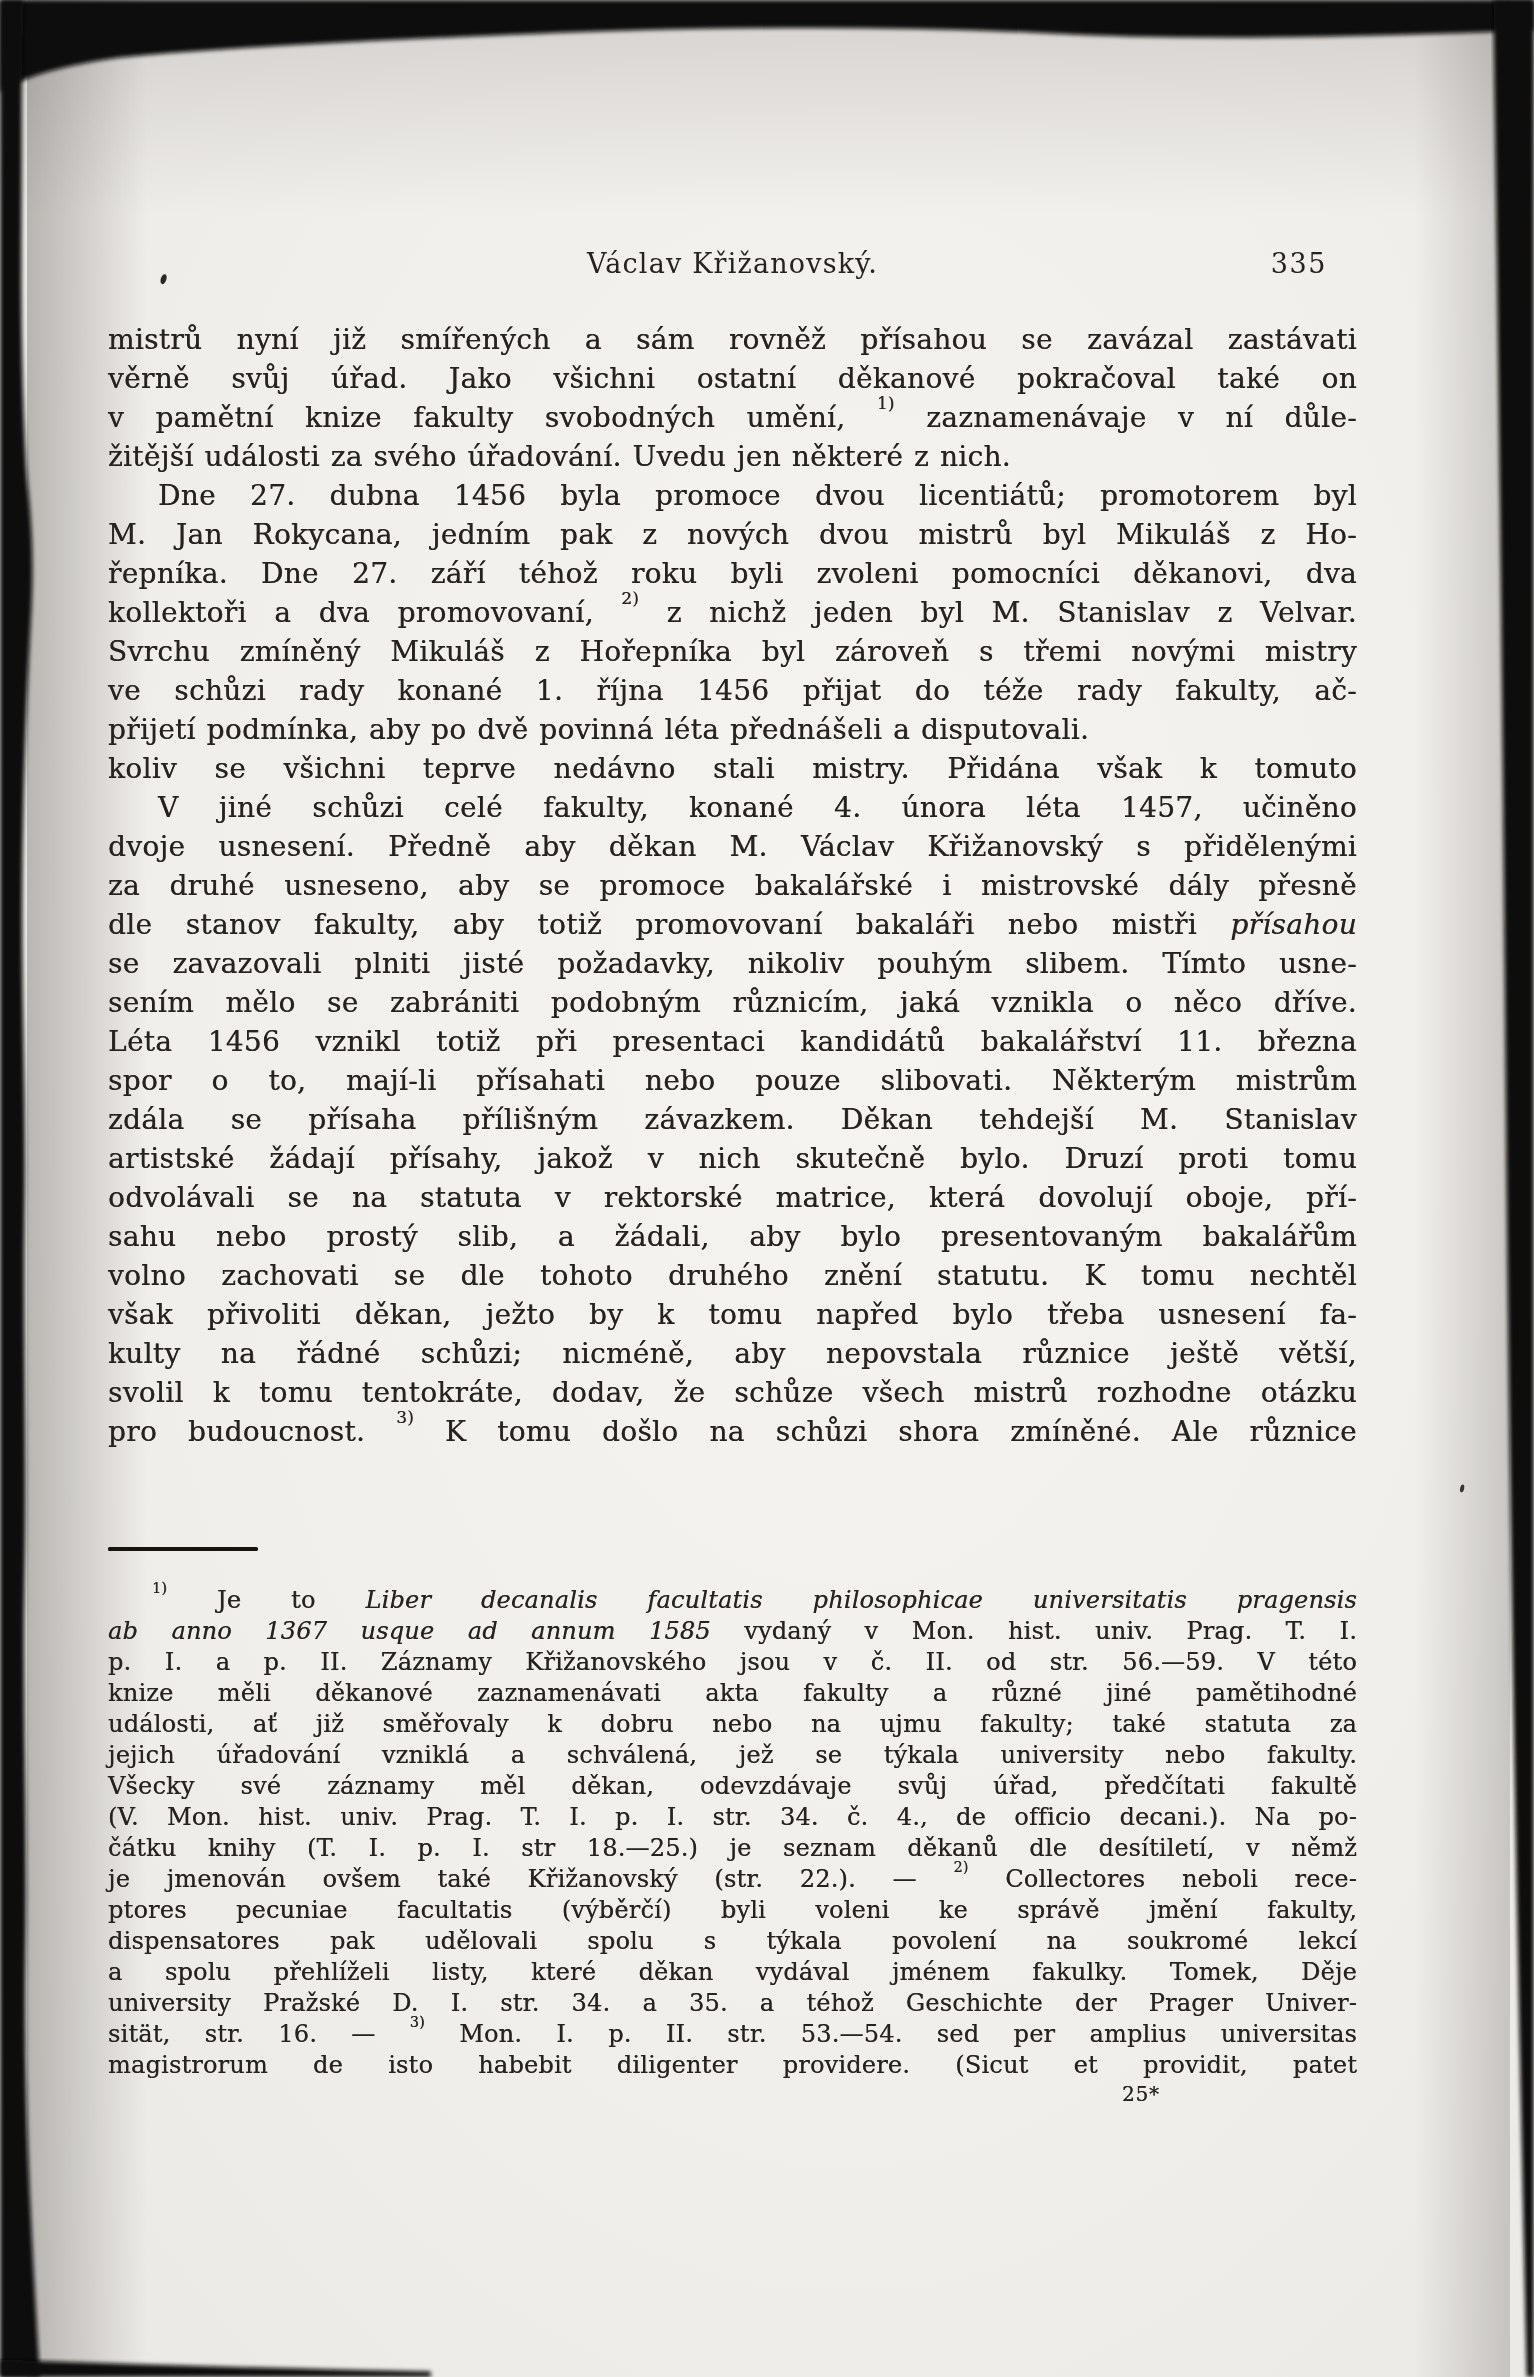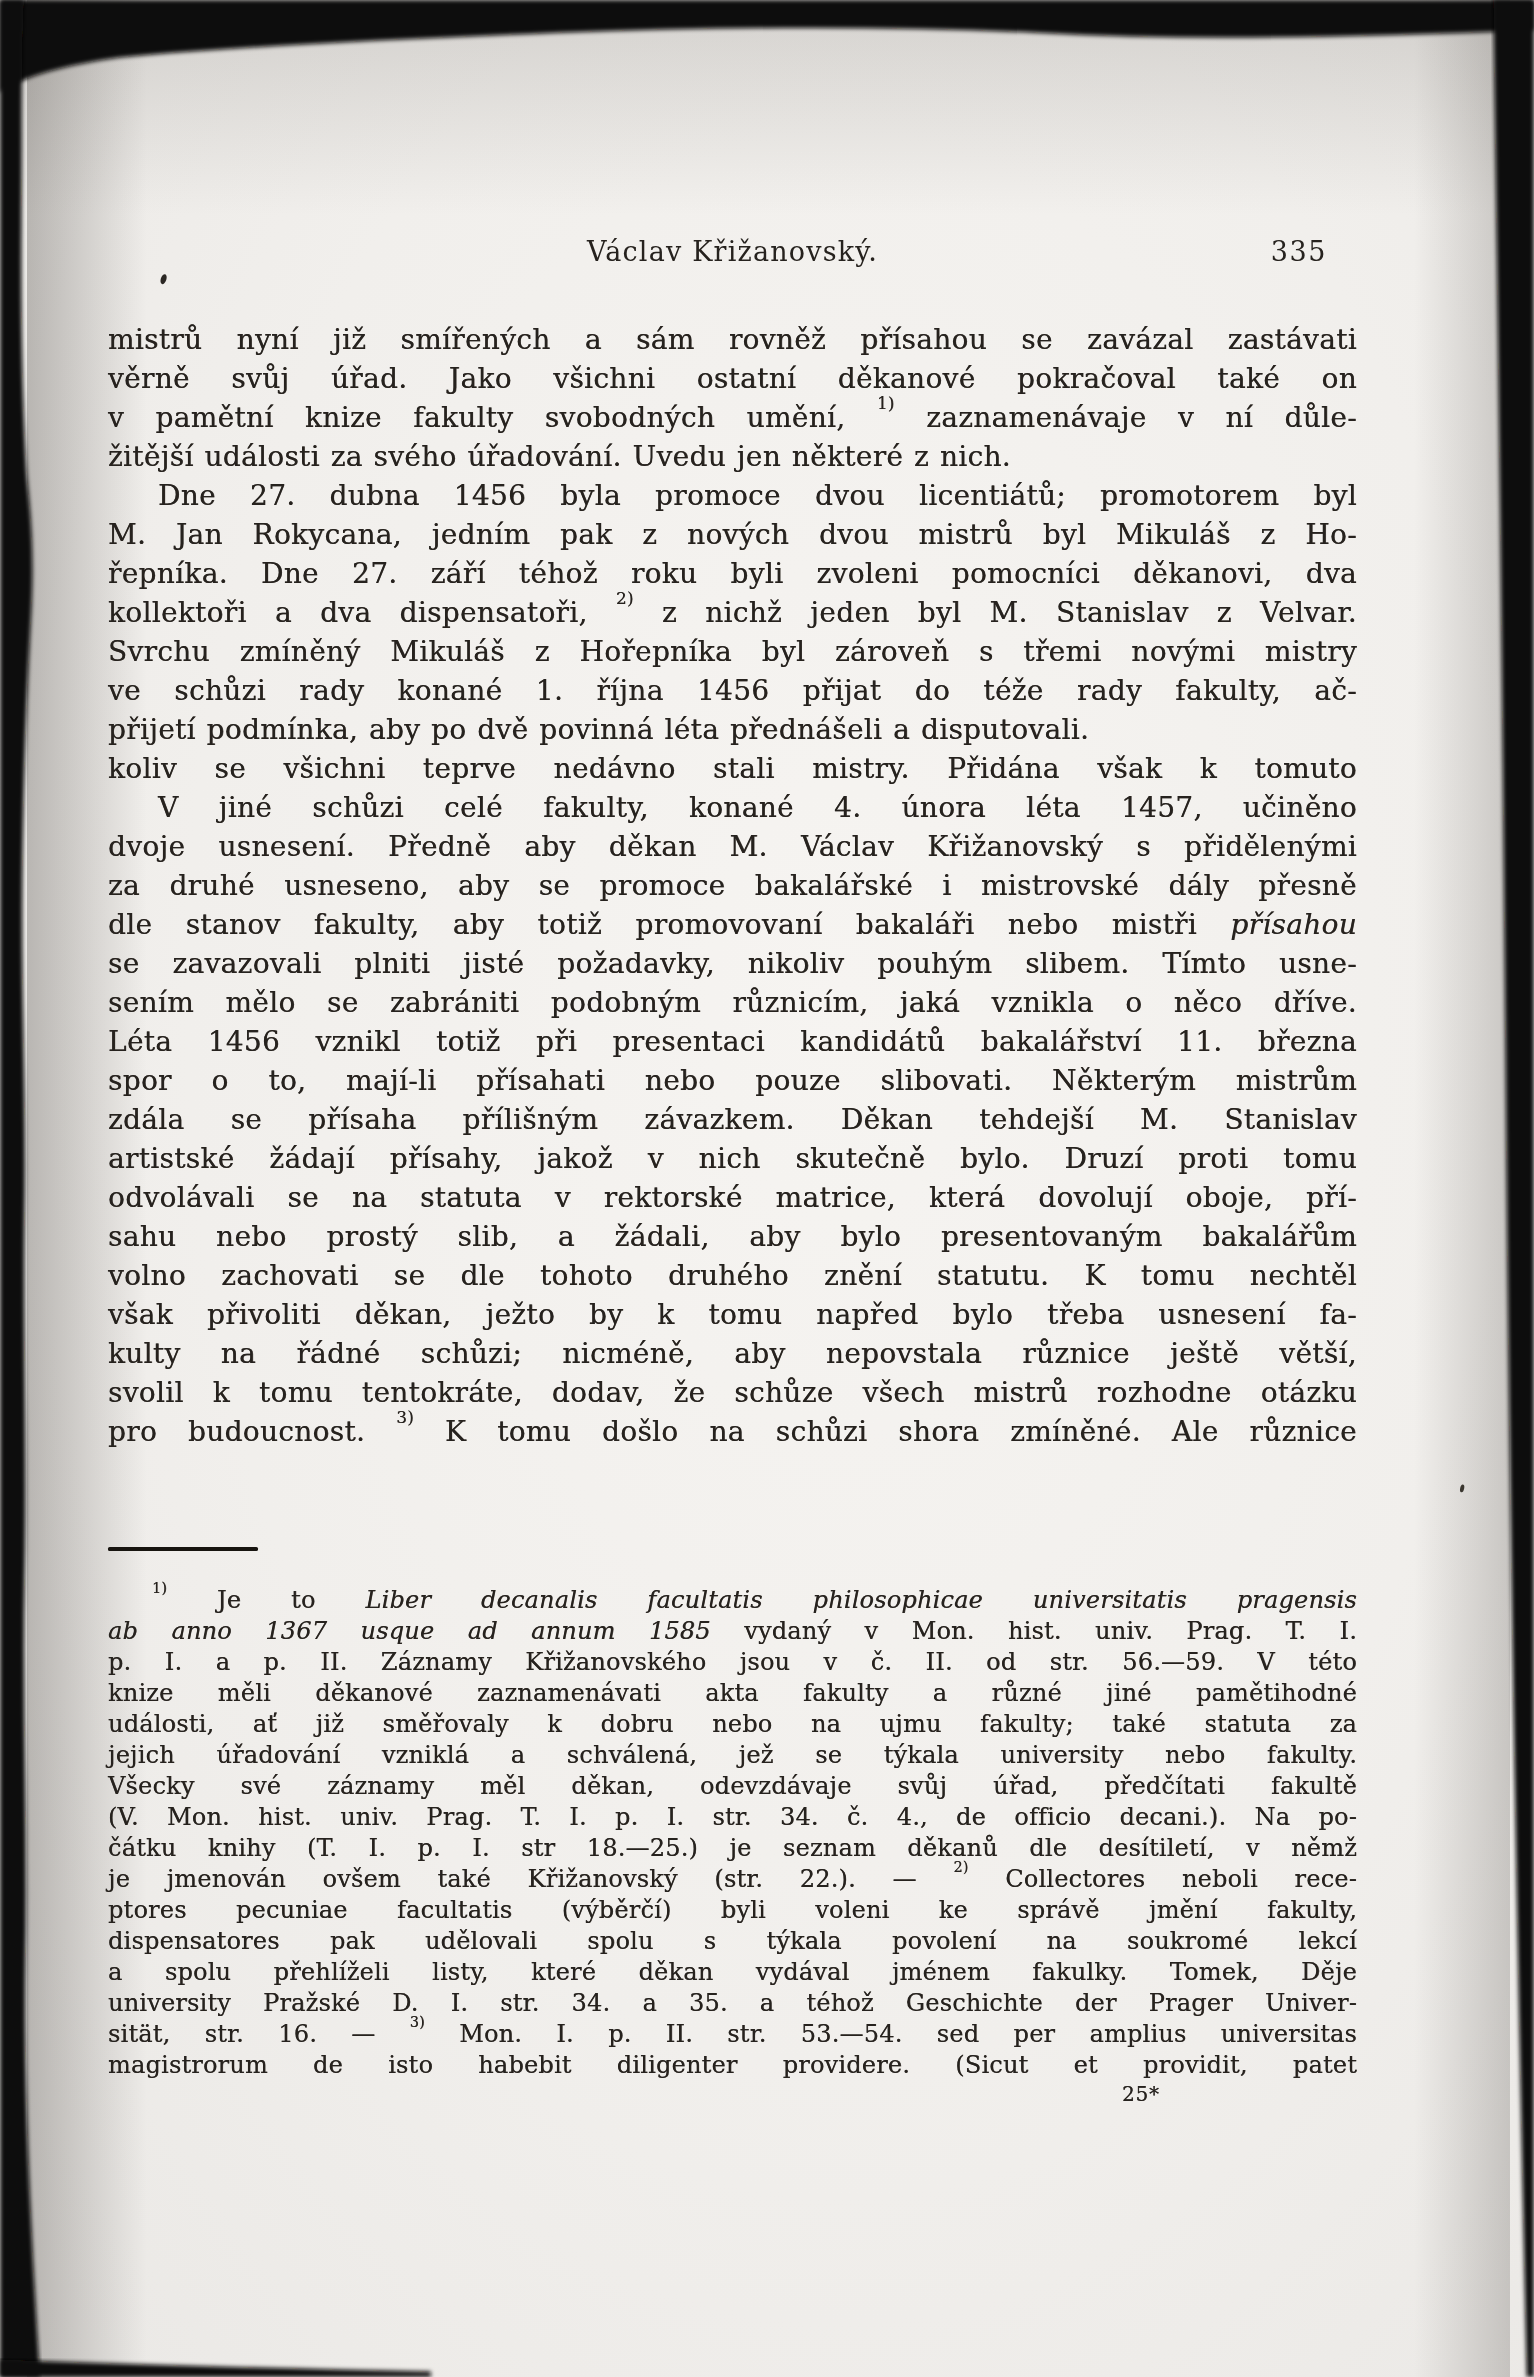--- a/index.html
+++ b/index.html
@@ -10,21 +10,21 @@
     color:#26221e;
   }
   .abs{position:absolute;}
   
   .v-top{left:0;top:0;right:0;height:215px;background:linear-gradient(180deg,rgba(95,90,84,.20),rgba(95,90,84,0));}
   .v-left{left:27px;top:0;width:120px;height:100%;background:linear-gradient(90deg,rgba(60,55,50,.30),rgba(60,55,50,0));}
   .v-right{right:24px;top:0;width:96px;height:100%;background:linear-gradient(270deg,rgba(60,55,50,.22),rgba(60,55,50,0));}
   .scan-edges{left:0;top:0;pointer-events:none;}
 
   
-  .running-head{left:108px;top:236px;width:1249px;height:40px;text-align:center;
+  .running-head{left:108px;top:248px;width:1249px;height:40px;text-align:center;
     font-size:27px;letter-spacing:1.2px;}
   .running-head .pagenum{position:absolute;right:30px;top:0;letter-spacing:1.6px;}
 
   
   .textblock{left:108px;top:321px;width:1249px;}
   .tline{
     text-align:justify;text-align-last:justify;
     height:39px;font-size:28px;line-height:37px;
     letter-spacing:0.3px;word-spacing:1.6px;overflow:visible;
     text-shadow:0.3px 0 rgba(40,34,28,.75);
@@ -57,21 +57,21 @@
   </header>
 
   <main class="abs textblock" id="main-text">
       <div class="tline"><span>mistrů nyní již smířených a sám rovněž přísahou se zavázal zastávati</span></div>
       <div class="tline"><span>věrně svůj úřad. Jako všichni ostatní děkanové pokračoval také on</span></div>
       <div class="tline"><span>v pamětní knize fakulty svobodných umění, </span><sup>1)</sup><span> zaznamenávaje v ní důle-</span></div>
       <div class="tline nofill"><span>žitější události za svého úřadování. Uvedu jen některé z nich.</span></div>
       <div class="tline indent"><span>Dne 27. dubna 1456 byla promoce dvou licentiátů; promotorem byl</span></div>
       <div class="tline"><span>M. Jan Rokycana, jedním pak z nových dvou mistrů byl Mikuláš z Ho-</span></div>
       <div class="tline"><span>řepníka. Dne 27. září téhož roku byli zvoleni pomocníci děkanovi, dva</span></div>
-      <div class="tline"><span>kollektoři a dva dispensatoři, </span><sup>2)</sup><span> z nichž jeden byl M. Stanislav z Velvar.</span></div>
+      <div class="tline"><span>kollektoři a dva promovovaní, </span><sup>2)</sup><span> z nichž jeden byl M. Stanislav z Velvar.</span></div>
       <div class="tline"><span>Svrchu zmíněný Mikuláš z Hořepníka byl zároveň s třemi novými mistry</span></div>
       <div class="tline"><span>ve schůzi rady konané 1. října 1456 přijat do téže rady fakulty, ač-</span></div>
       <div class="tline nofill"><span>přijetí podmínka, aby po dvě povinná léta přednášeli a disputovali.</span></div>
       <div class="tline"><span>koliv se všichni teprve nedávno stali mistry. Přidána však k tomuto</span></div>
       <div class="tline indent"><span>V jiné schůzi celé fakulty, konané 4. února léta 1457, učiněno</span></div>
       <div class="tline"><span>dvoje usnesení. Předně aby děkan M. Václav Křižanovský s přidělenými</span></div>
       <div class="tline"><span>za druhé usneseno, aby se promoce bakalářské i mistrovské dály přesně</span></div>
       <div class="tline"><span>dle stanov fakulty, aby totiž promovovaní bakaláři nebo mistři </span><em>přísahou</em></div>
       <div class="tline"><span>se zavazovali plniti jisté požadavky, nikoliv pouhým slibem. Tímto usne-</span></div>
       <div class="tline"><span>sením mělo se zabrániti podobným různicím, jaká vznikla o něco dříve.</span></div>

